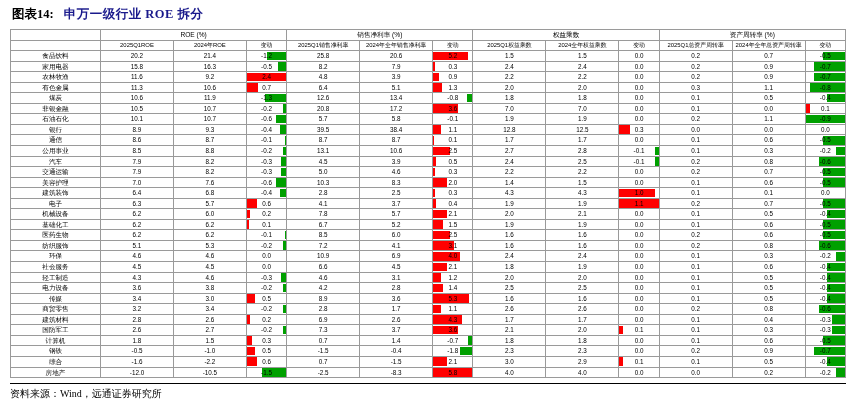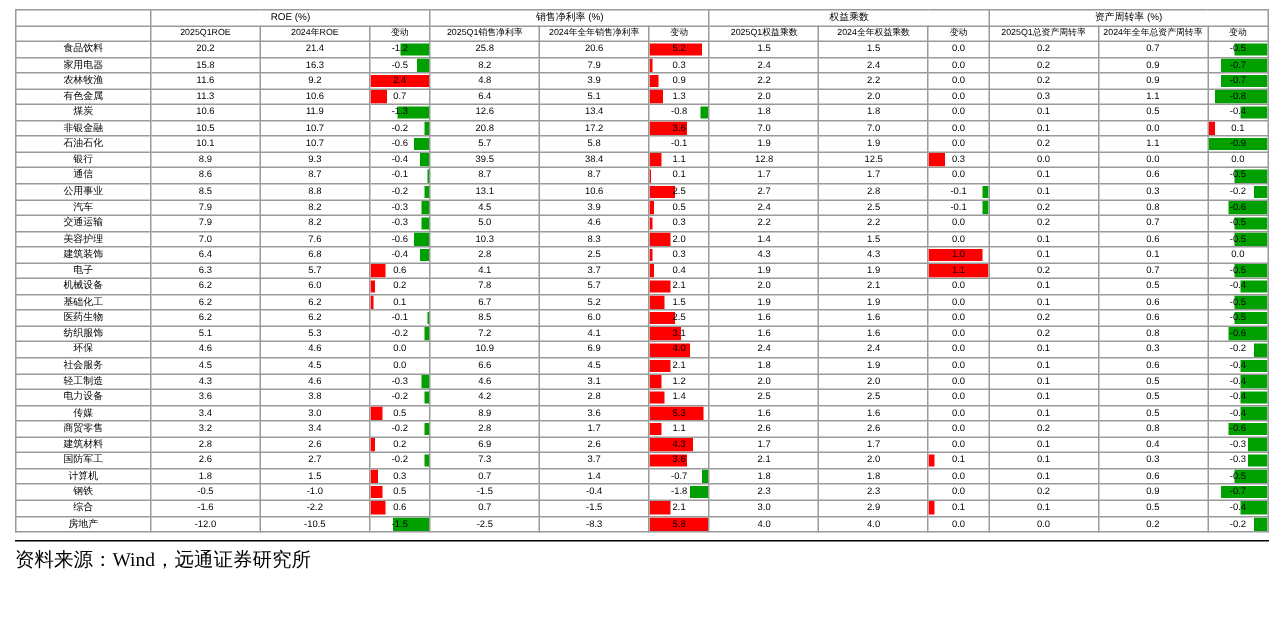--- a/index.html
+++ b/index.html
@@ -13,30 +13,34 @@
   .grp{font-weight:bold;font-size:6.6px;background:#fff;}
   .hdr{font-weight:bold;font-size:5.9px;background:#fff;}
   .ind{text-align:left;padding-left:2px;font-weight:bold;font-size:6.6px;}
   .num{font-size:6.3px;}
   .sep{border-left:1.2px solid #555;}
   .bar-cell{position:relative;padding:0;}
   .bar{position:absolute;top:0.5px;bottom:0.5px;}
   .bar.pos{background:#ff0000;left:0;}
   .bar.neg{background:#00a000;right:0;}
   .bar-txt{position:relative;z-index:2;}
-  .src{margin-top:5px;padding-top:3px;border-top:1px solid #000;font-family:"Liberation Serif","DejaVu Serif",serif;font-size:13px;color:#000;width:836px;}
+  .src{margin-top:5px;padding-top:3px;border-top:1px solid #000;font-family:"Liberation Serif","DejaVu Serif",serif;font-size:10px;color:#000;width:836px;}
   col.c0{width:58px;}
   col.cn{width:47px;}
   col.cd{width:26px;}
 </style>
 </head>
 <body>
 
 <div class="page">
 
+  <div class="title-row">
+    <span class="fig-label">图表14:</span>
+    <span class="fig-title">申万一级行业 ROE 拆分</span>
+  </div>
 
   <table class="roe">
     <colgroup>
       <col class="c0">
         <col class="cn">
         <col class="cn">
         <col class="cd">
       <col class="cn">
         <col class="cn">
         <col class="cd">

